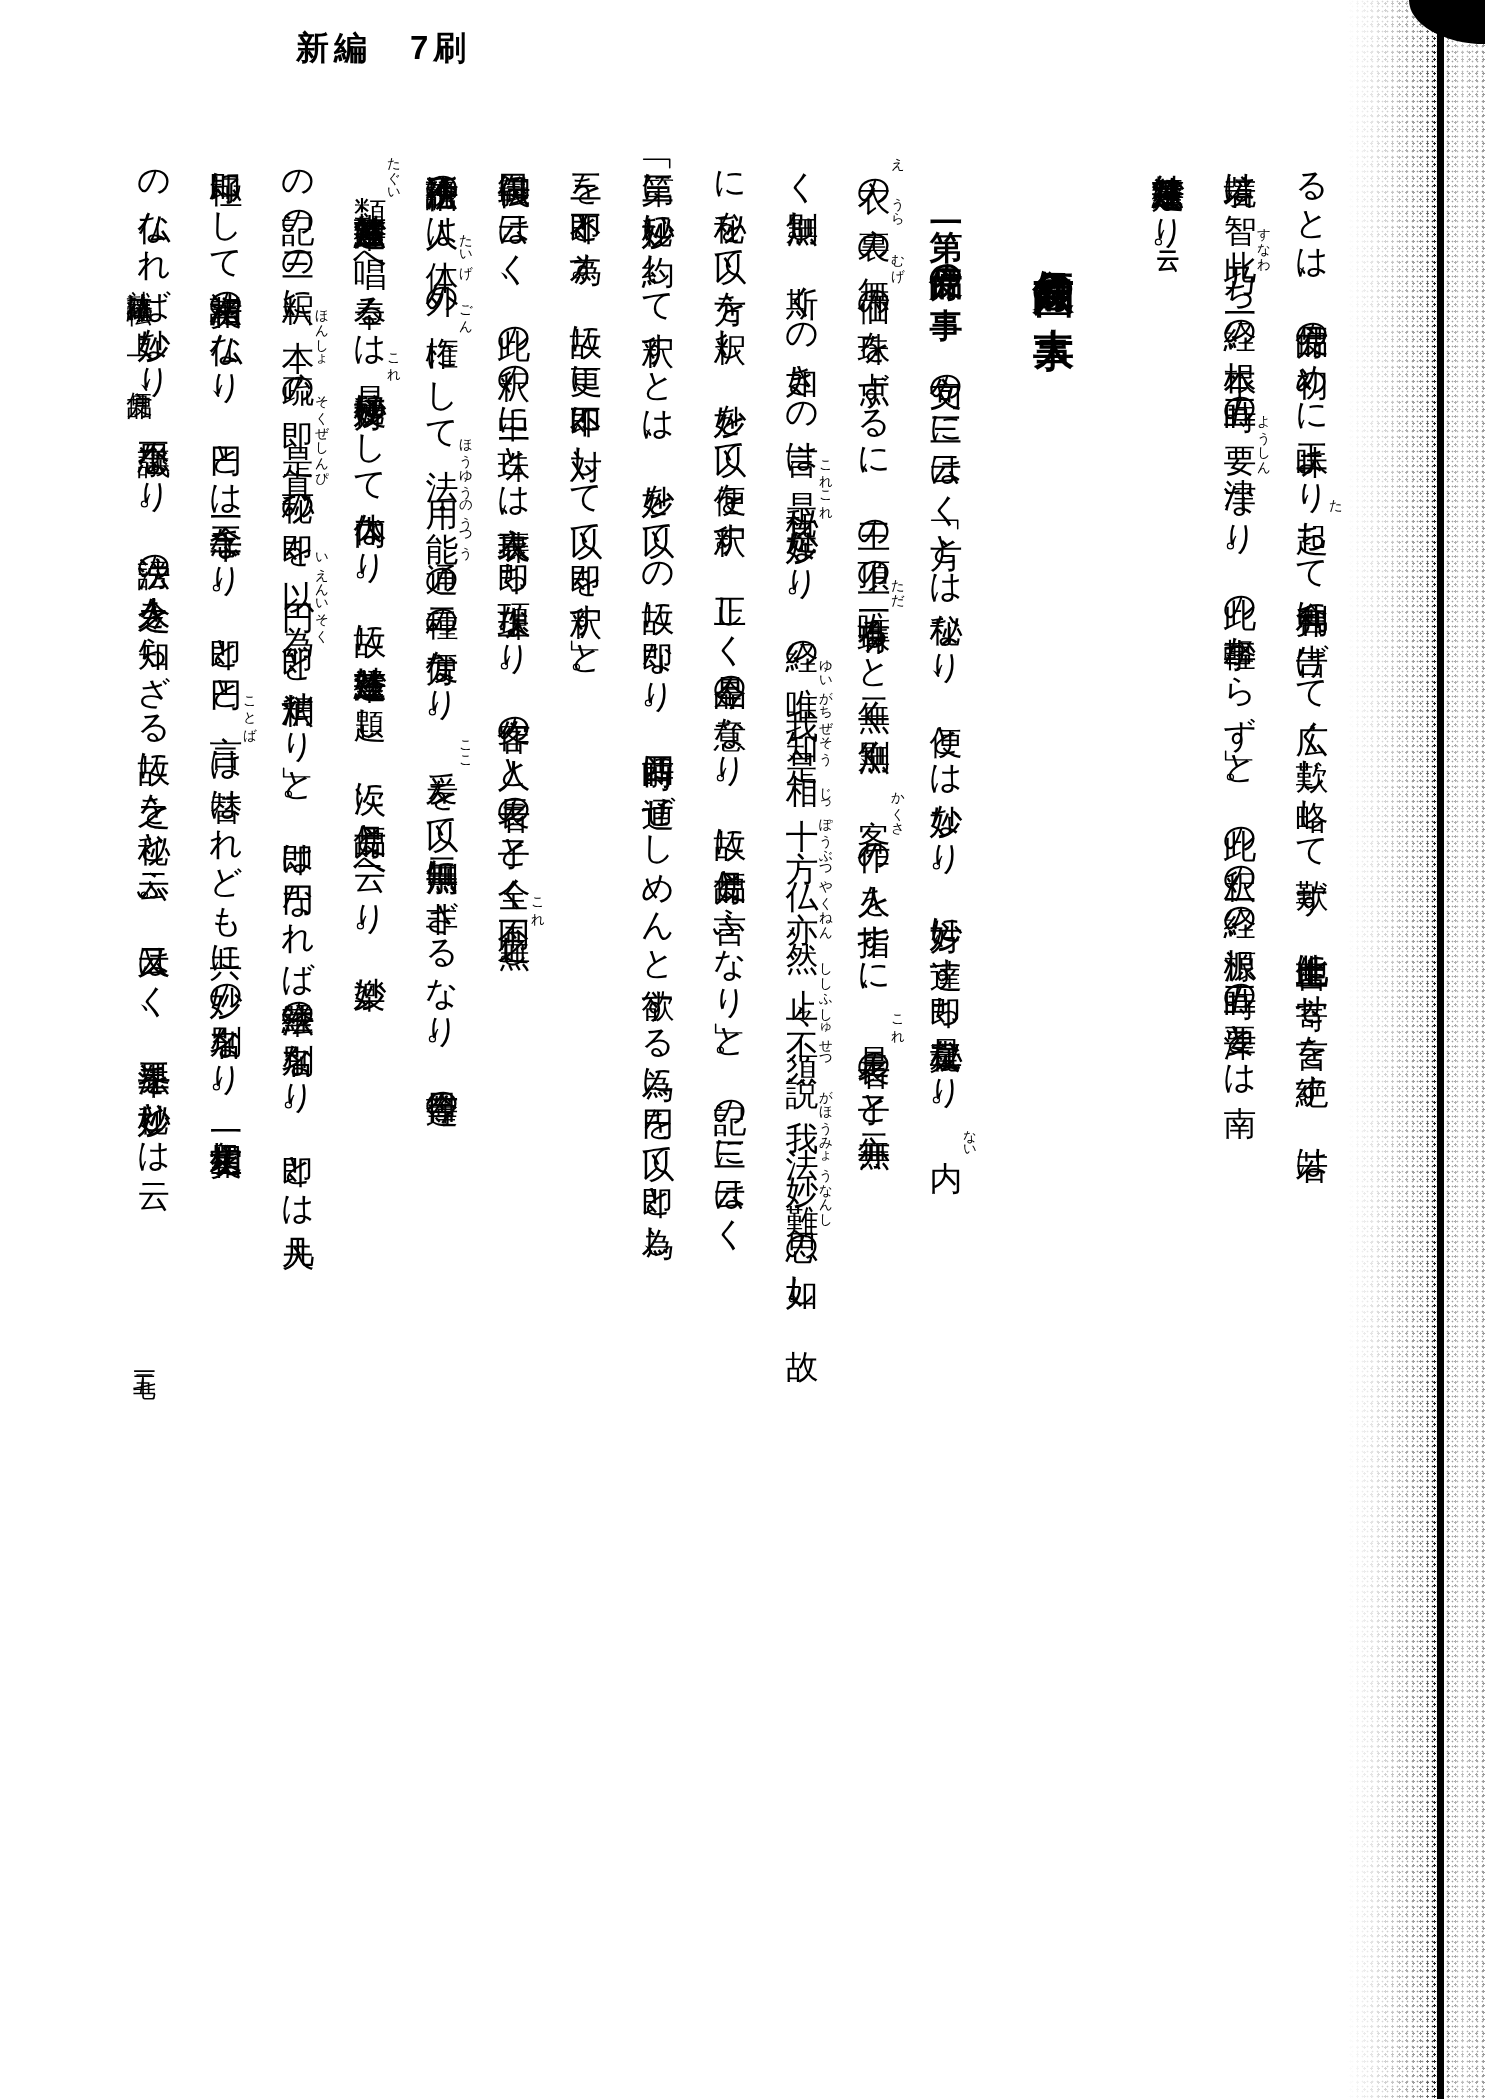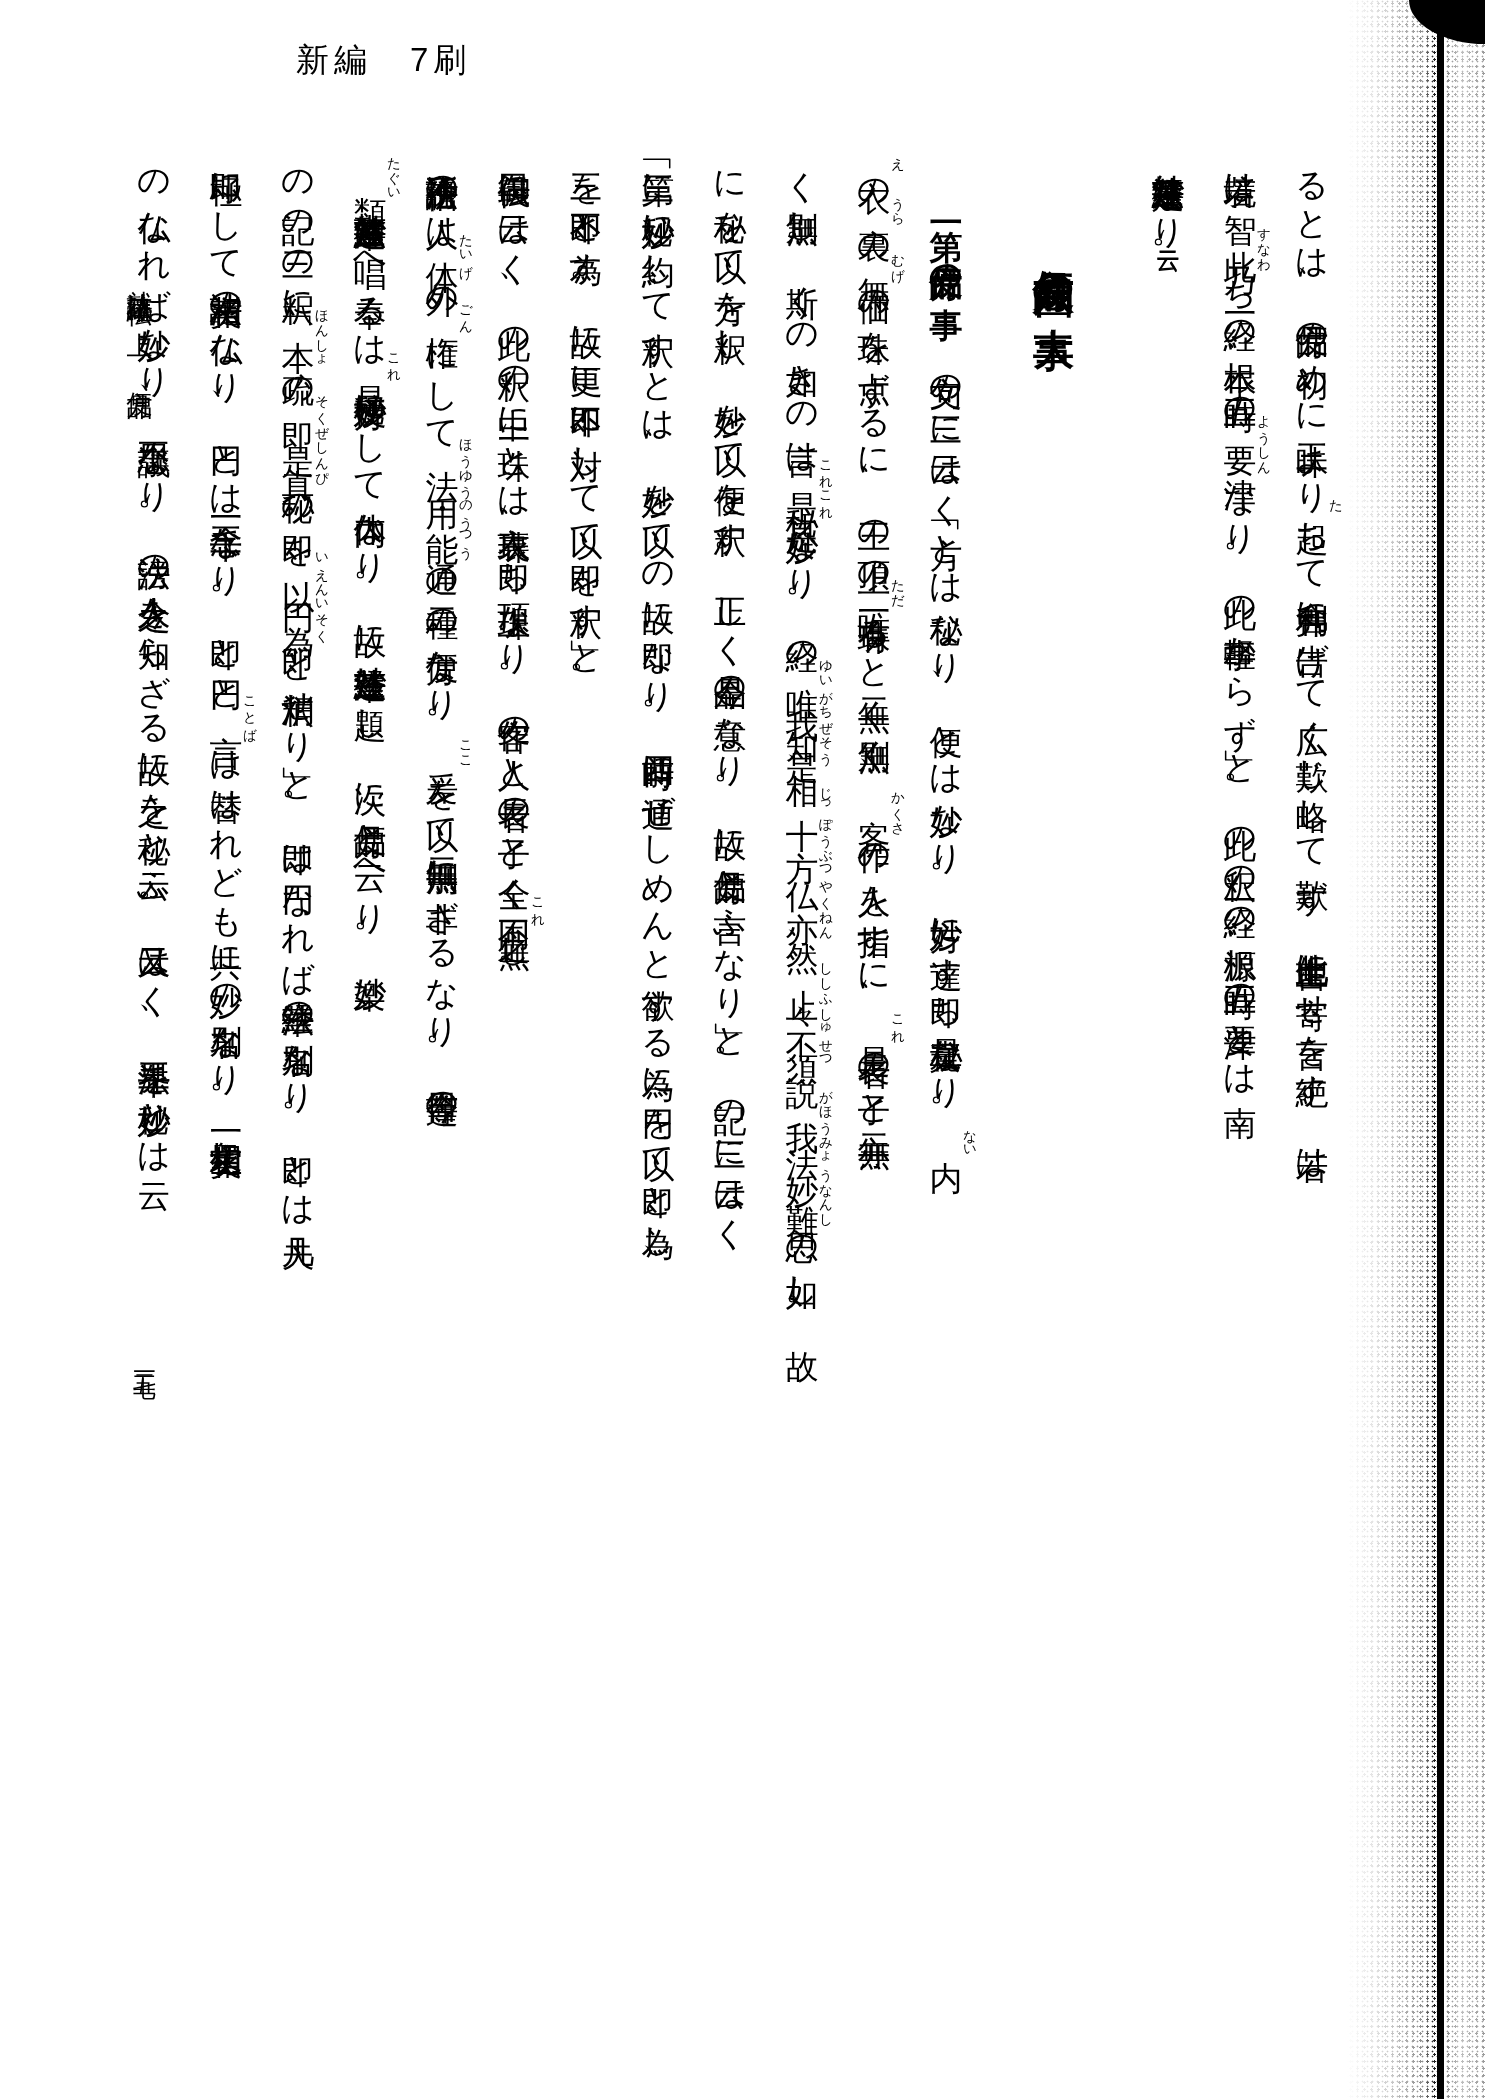--- a/index.html
+++ b/index.html
@@ -3,23 +3,23 @@
 <meta charset="utf-8">
 <style>
   html,body{margin:0;padding:0;background:#fff;}
   .page{
     position:relative;width:1485px;height:2099px;background:#ffffff;
     overflow:hidden;color:#000;
     font-family:"Liberation Serif","DejaVu Serif",serif;
   }
   
   .stamp{
-    position:absolute;left:296px;top:38px;
+    position:absolute;left:296px;top:26px;
     font-family:"Liberation Sans","DejaVu Sans",sans-serif;
-    font-size:33px;font-weight:normal;letter-spacing:5px;white-space:pre;
+    font-size:33px;font-weight:bold;letter-spacing:5px;white-space:pre;
   }
   
   .textarea{
     position:absolute;top:148px;right:137px;height:1730px;
     writing-mode:vertical-rl;text-orientation:mixed;
     font-size:33px;letter-spacing:1px;line-height:72px;
   }
   .col{white-space:nowrap;line-height:72px;}
   .col.title{
     font-size:41px;font-weight:bold;line-height:108px;

